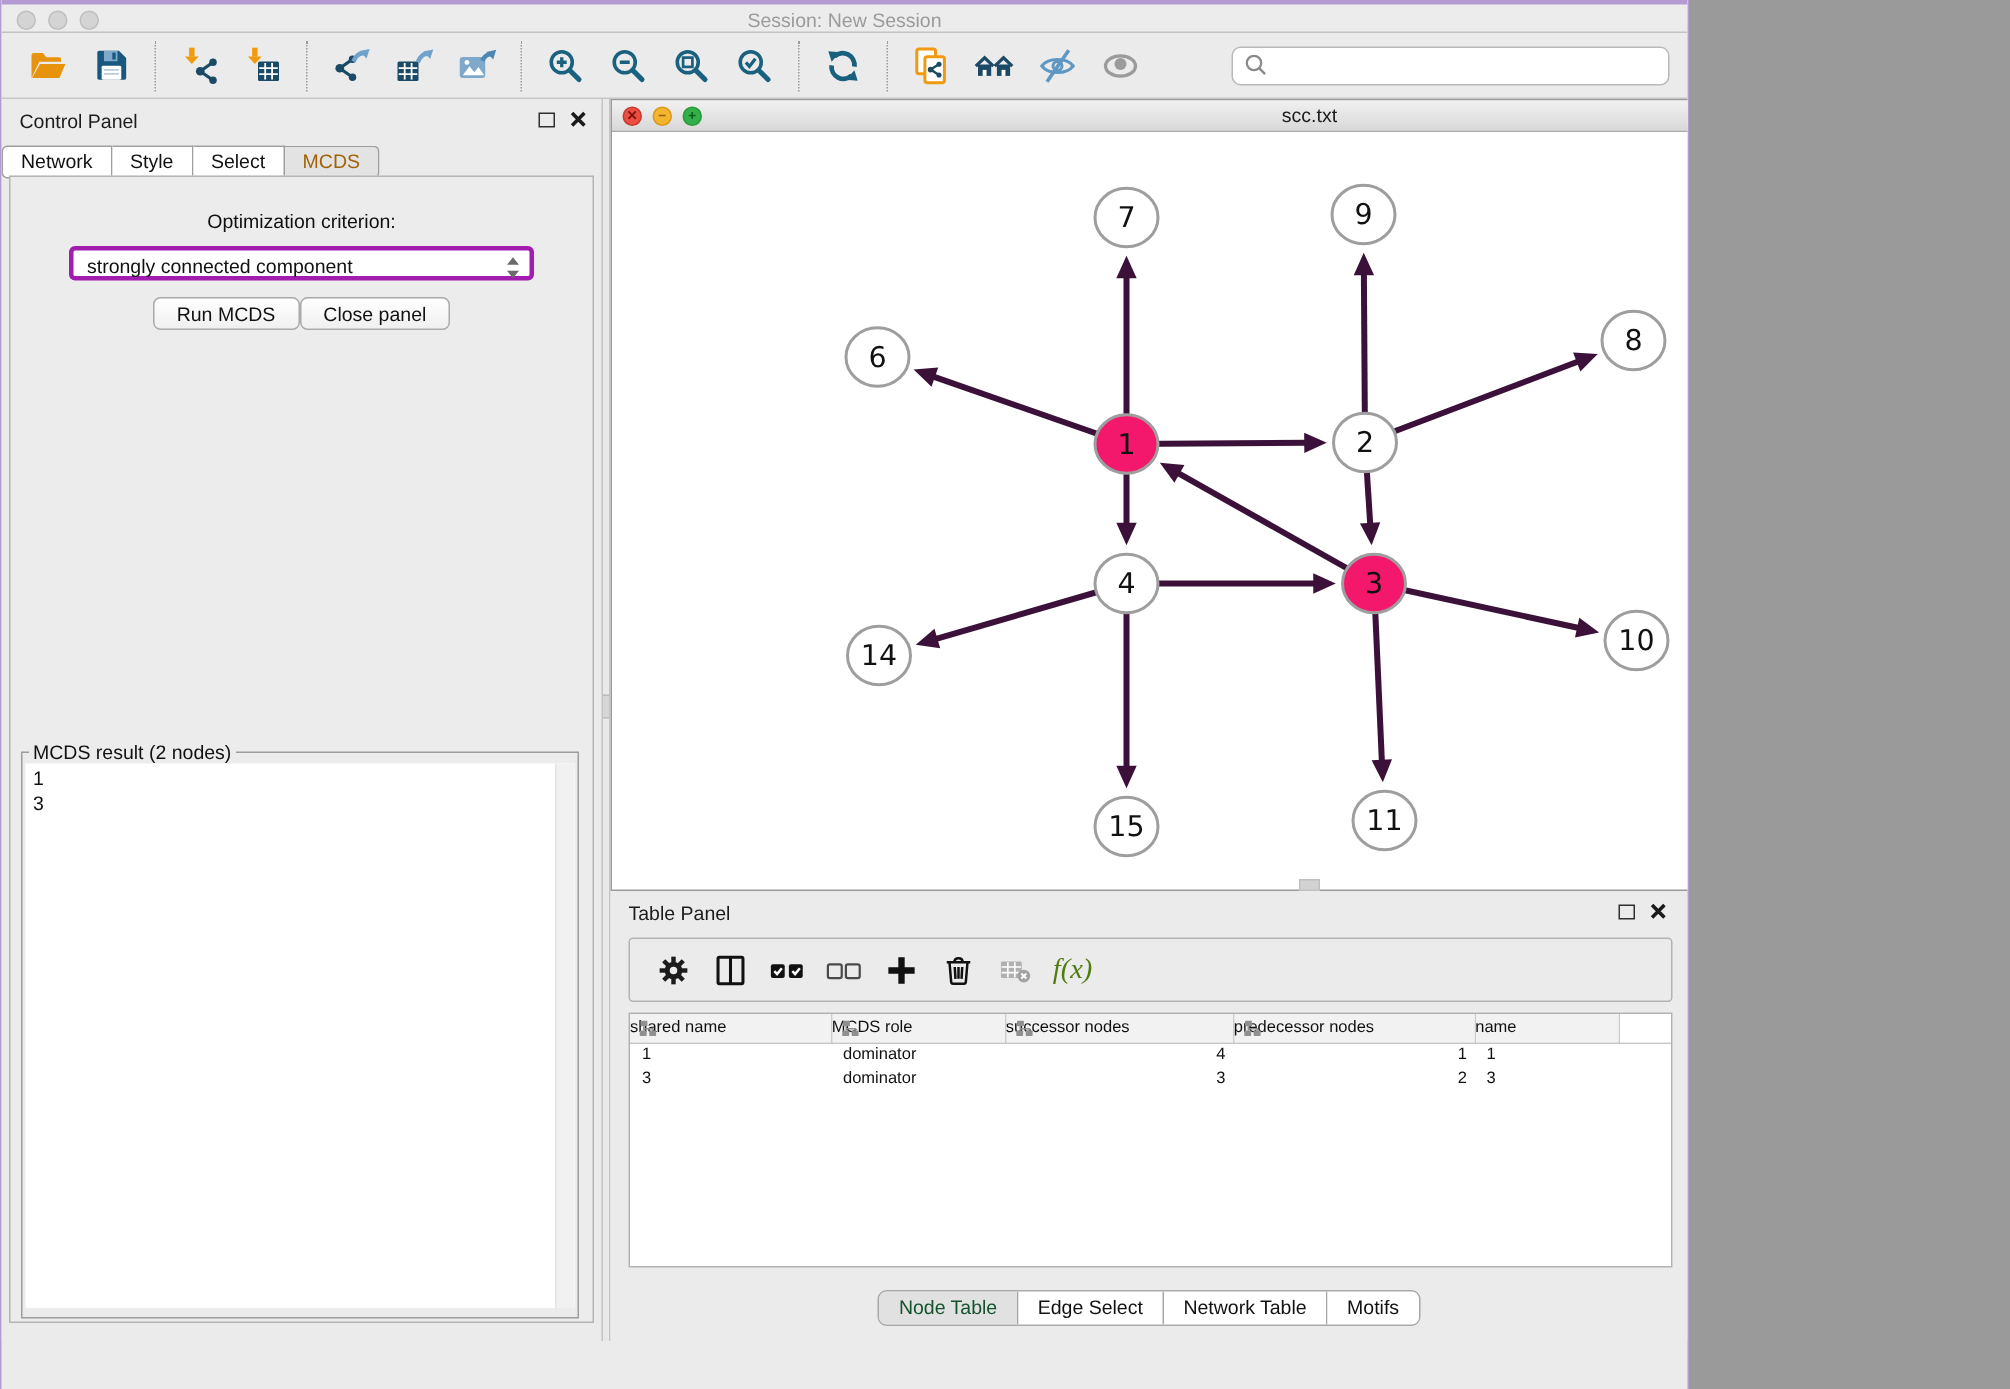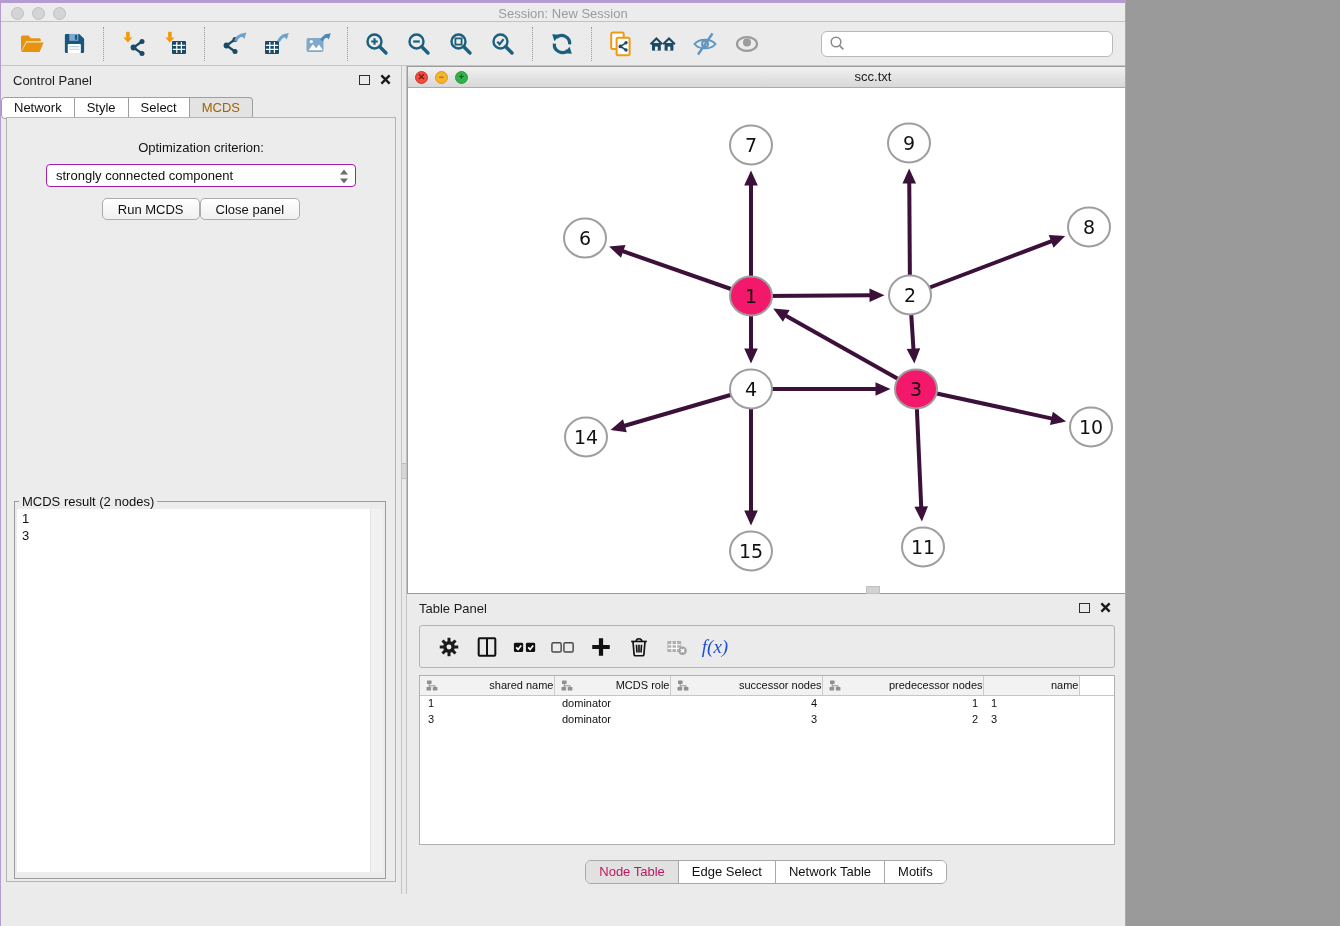--- a/index.html
+++ b/index.html
@@ -33,21 +33,21 @@
   .winbtns{position:absolute;right:10px;top:8px;display:flex;gap:10px;align-items:center}
   .floatbtn{width:11px;height:10px;border:1.8px solid #2f2f2f;background:transparent}
   .closebtn{background:none;border:none;padding:0;line-height:0}
   .ctabs{position:absolute;top:31px;left:0;width:100%;display:flex;justify-content:flex-start}
   .ctab{font-size:13px;padding:2px 12px 3px;background:#fff;border:1px solid #9f9f9f;border-left:none;color:#111}
   .ctab:first-child{border-left:1px solid #9f9f9f;border-radius:4px 0 0 4px}
   .ctab:last-child{border-radius:0 4px 4px 0}
   .ctab.disabled{background:#e3e3e3;color:#a16207}
   .cbox{position:absolute;top:51px;left:5px;right:5px;bottom:12px;border:1px solid #b4b4b4;background:#ececec}
   .optlabel{margin-top:22px;text-align:center;font-size:13px;color:#111}
-  .dropdown{position:relative;margin:9px auto 0;width:310px;height:23px;background:#fff;border:1px solid #a21caf;
+  .dropdown{position:relative;margin:9px auto 0;width:310px;height:23px;background:#fff;border:3px solid #a21caf;
             border-radius:4px;font-size:13px;line-height:21px;padding:0 24px 0 9px;color:#111;text-align:left}
   .ddstep{position:absolute;right:6px;top:4px}
   .btnrow{display:flex;justify-content:center;margin-top:11px}
   .pbtn{height:22px;padding:0 15px;font-size:13px;background:linear-gradient(#ffffff,#f0f0f0);
         border:1px solid #ababab;border-radius:5px;color:#111}
   fieldset.result{position:absolute;left:7px;right:9px;top:376px;bottom:2px;border:1px solid #9c9c9c;padding:0 2px 3px}
   fieldset.result legend{font-size:13px;padding:0 3px;margin-left:2px;color:#111}
   .resultarea{position:relative;width:100%;height:calc(100% - 3px);background:#fff;font-size:13px;
               line-height:17px;padding:1px 16px 1px 5px;color:#111;overflow:hidden}
   .scrolltrack{position:absolute;right:0;top:0;bottom:0;width:13px;background:#f1f1f1;border-left:1px solid #e3e3e3}
@@ -66,34 +66,34 @@
   .nlight.red{background:#ee4d42;border:1px solid #ca3a30;color:#7d150c}
   .nlight.yellow{background:#f5b42d;border:1px solid #d9991b;color:#91610a}
   .nlight.green{background:#33b04a;border:1px solid #2a9a3c;color:#0d6119}
   .netgrip{position:absolute;bottom:-1px;left:50%;margin-left:-7px;width:14px;height:8px;background:#d2d2d2;border:1px solid #c0c0c0}
 
   
   .tpanel{position:absolute;left:0;top:528px;width:100%;height:300px;background:#ebebeb}
   .tptoolbar{position:absolute;left:12px;right:10px;top:31px;height:43px;border:1px solid #b3b3b3;border-radius:3px;
              display:flex;align-items:center;padding-left:10px}
   .ticon{width:38px;display:flex;justify-content:center;align-items:center;background:none;border:none;height:36px}
-  .fx{font-family:"Liberation Serif",serif;font-style:italic;font-size:19px;color:#1d4ed8}
+  .fx{font-family:"Liberation Serif",serif;font-style:italic;font-size:19px;color:#4d7c0f}
   .tablewrap{position:absolute;left:12px;right:10px;top:81px;height:170px;background:#fff;border:1px solid #b0b0b0;overflow:hidden}
   table.nodes{border-collapse:collapse;table-layout:fixed;width:100%}
   .nodes th{height:19px;background:#f2f2f2;border-right:1px solid #ccc;border-bottom:1px solid #c6c6c6;
-            font-size:11px;font-weight:normal;position:relative;color:#111;text-align:right}
+            font-size:11px;font-weight:normal;position:relative;color:#111;text-align:left}
   .nodes th.empty{background:#fff;border-right:none}
   .nodes th .cicon{position:absolute;left:6px;top:4px}
   .nodes td{height:16px;font-size:11px;padding:0 8px;color:#111;overflow:hidden;white-space:nowrap}
   .nodes td.r{text-align:right;padding-right:5px}
   .tptabs{position:absolute;left:0;right:0;top:266px;display:flex;justify-content:center}
   .seg{display:flex;border:1px solid #a8a8a8;border-radius:6px;overflow:hidden}
   .seg .tab{font-size:13px;padding:3px 13px 4px;background:#fff;color:#111;border:none;border-right:1px solid #a8a8a8}
   .seg .tab:last-child{border-right:none}
-  .seg .tab.disabled{background:#e1e1e1;color:#be185d}
+  .seg .tab.disabled{background:#e1e1e1;color:#14532d}
 
   
   .statusbar{position:absolute;bottom:0;left:0;width:100%;height:32px;background:#e9e9e9;border-top:1px solid #c3c3c3}
   .listbtn{position:absolute;left:8px;top:4px;width:30px;height:24px;background:linear-gradient(#fdfdfd,#ededed);
            border:1px solid #9e9e9e;border-radius:3px;display:flex;align-items:center;justify-content:center}
   .membtn{position:absolute;right:8px;top:4px;height:24px;padding:0 10px 0 8px;background:linear-gradient(#fdfdfd,#ededed);
           border:1px solid #9e9e9e;border-radius:4px;display:flex;align-items:center;gap:6px;font-size:12px;color:#111}
   .memdot{width:12px;height:12px;border-radius:50%;background:#2e9e3e}
 
   .nodelabel{font-family:"DejaVu Sans",sans-serif;font-size:19px;fill:#111}

